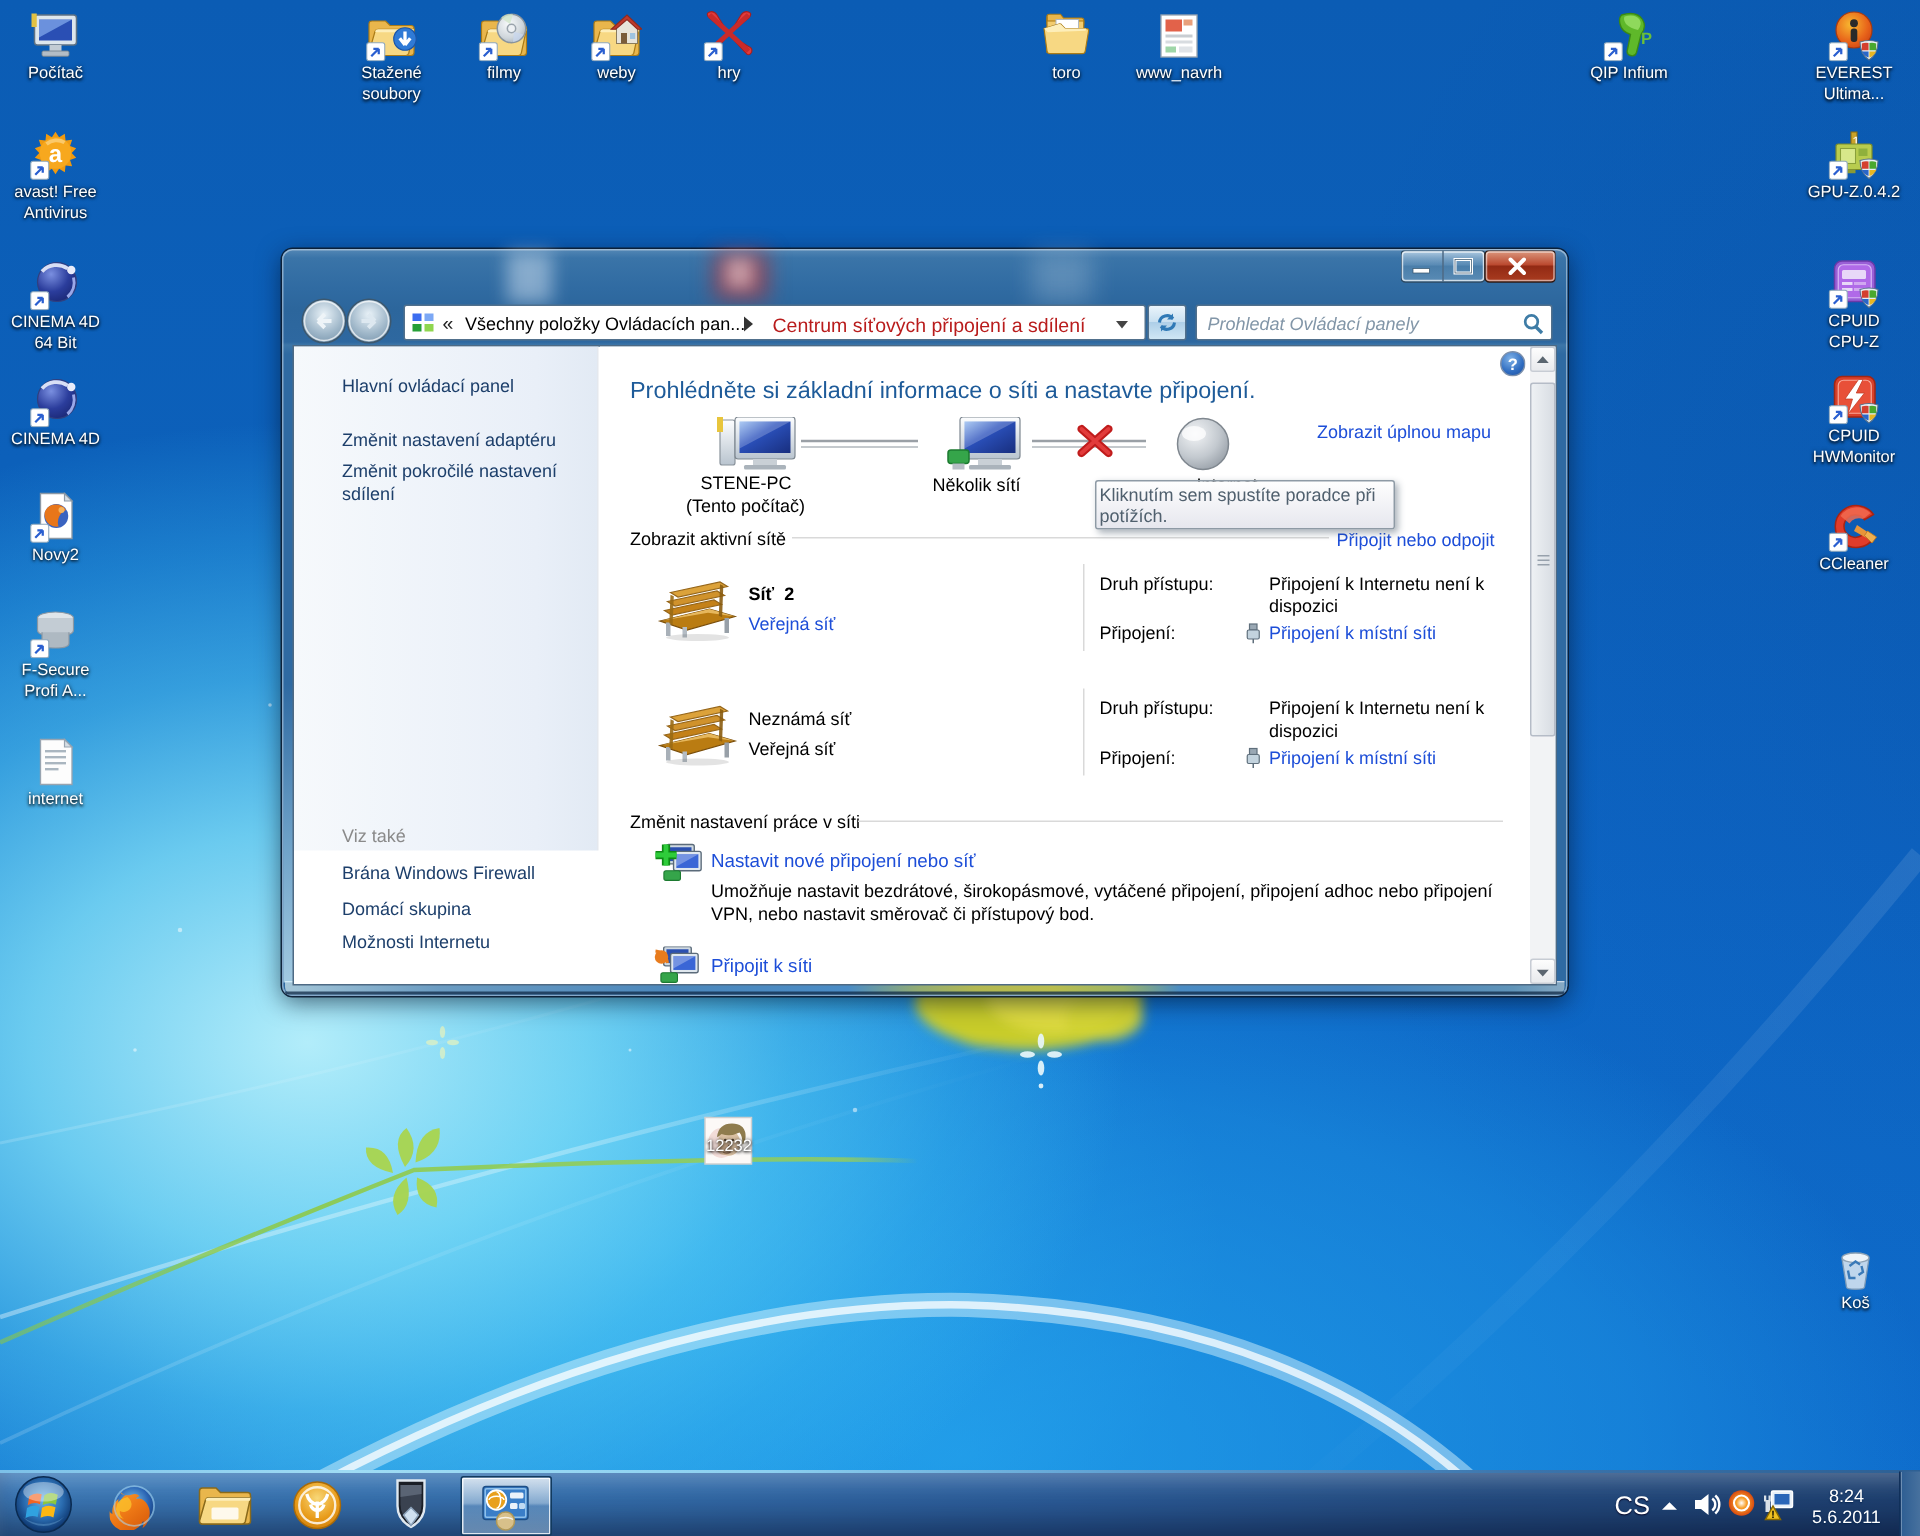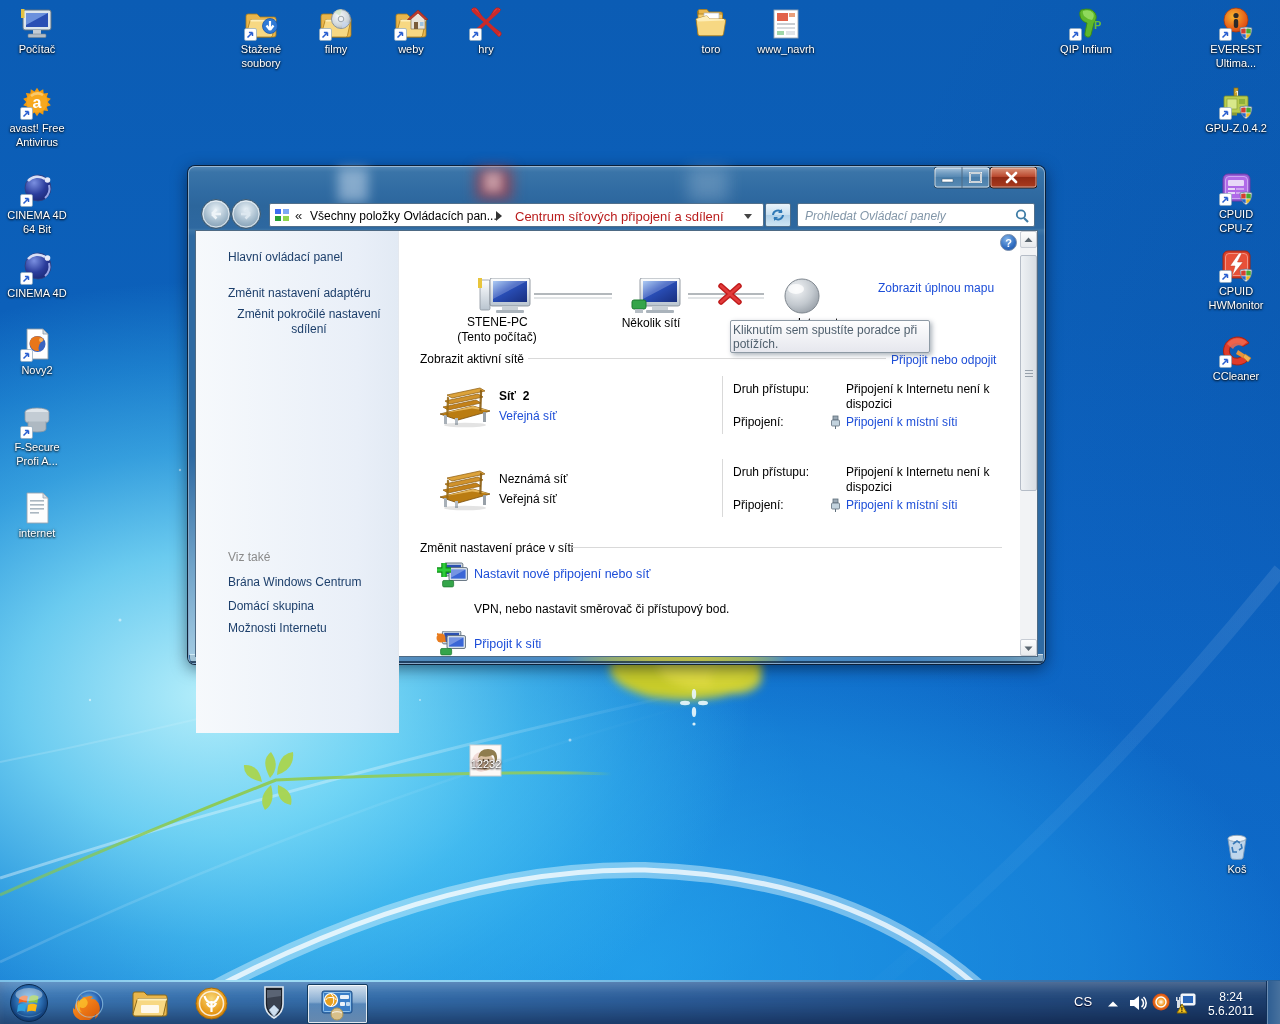--- a/index.html
+++ b/index.html
@@ -11,38 +11,38 @@
  linear-gradient(#0b5cb4 0%,#0c60ba 30%,#0d65c4 55%,#0e6ac9 75%,#0e6ccc 100%);}
 .dlabel{position:absolute;color:#fff;font-size:11px;text-align:center;line-height:14px;
  text-shadow:0 1px 2px rgba(0,0,0,.95),0 0 3px rgba(0,0,0,.6);}
 .ic{position:absolute}
 #win{position:absolute;left:188px;top:166px;width:857px;height:498px;
  border-radius:7px;
  background:linear-gradient(#5588b6 0px,#3a74a8 6px,#306ba2 26px,#2c669c 40px,#2e68a0 62px,#3d76a8 64px,#2f6aa2 70px,#2f6aa2);
  box-shadow:0 0 0 1px rgba(12,30,52,.95), 0 4px 16px rgba(0,15,35,.6), inset 0 0 0 1px rgba(255,255,255,.42);}
 #client{position:absolute;left:8px;top:65px;width:841px;height:425px;background:#fff;
  outline:1px solid #4e6a84;}
-#navp{position:absolute;left:0;top:0;width:203px;height:502px;
- background:linear-gradient(90deg,#f6f9fc,#e9eff8 80%,#e2eaf4);border-right:1px solid #e4e8ee;text-align:center;}
+#navp{position:absolute;left:0;top:0;width:203px;height:336px;
+ background:linear-gradient(90deg,#f6f9fc,#e9eff8 80%,#e2eaf4);border-right:1px solid #e4e8ee;}
 .navl{position:absolute;left:32px;color:#1d3f6b;font-size:12px;white-space:nowrap}
 #content{position:absolute;left:204px;top:0;width:620px;height:425px;background:#fff;font-size:12px;color:#000}
 #content div{position:absolute;white-space:nowrap}
 .lnk{color:#1d4ed8}
 .hr{position:absolute;height:1px;background:#d9d9d9}
 .vr{position:absolute;width:1px;background:#d9d9d9}
 #tip{position:absolute;left:542px;top:154px;width:200px;height:33px;background:linear-gradient(#fefefe,#e6e7ee);
  border:1px solid #8e9aa5;border-radius:2px;box-shadow:2px 2px 5px rgba(40,60,80,.4);
  font-size:12px;color:#50606e;padding:2px 2px;line-height:14px;z-index:60}
 #tbar{position:absolute;left:0;top:980px;width:1280px;height:44px;
  background:linear-gradient(90deg,#3e7cba,#3671af 30%,#2d5f9c 55%,#264f84 76%,#1f4272);
  box-shadow:inset 0 1px 0 rgba(125,200,255,.95), inset 0 13px 14px -8px rgba(255,255,255,.28), inset 0 -20px 26px -10px rgba(0,8,35,.55);
  border-top:1px solid #092848}
 #clockbox{position:absolute;left:1203px;top:990px;width:56px;height:34px;color:#fff;font-size:12px;text-align:center;text-shadow:0 1px 1px #00224d;line-height:14px}
 #showdesk{position:absolute;left:1266px;top:981px;width:14px;height:43px;background:linear-gradient(90deg,#2d5d92,#47719e);border-left:1px solid #10305a;box-shadow:inset 1px 0 0 rgba(255,255,255,.3)}
-#cs{position:absolute;left:1074px;top:994px;width:26px;height:17px;color:#fff;font-size:13px;text-shadow:0 1px 1px #002;text-align:left}
+#cs{position:absolute;left:1074px;top:994px;width:26px;height:17px;color:#fff;font-size:17px;text-shadow:0 1px 1px #002;text-align:right}
 </style></head>
 <body>
 <div id="desk"></div>
 <svg id="swirls" style="position:absolute;left:0;top:0" width="1280" height="1024" viewBox="0 0 1280 1024">
   <defs>
     <linearGradient id="fade1" x1="0" y1="0" x2="1" y2="0">
       <stop offset="0" stop-color="#fff" stop-opacity=".38"></stop>
         <stop offset=".55" stop-color="#fff" stop-opacity=".30"></stop>
         <stop offset="1" stop-color="#fff" stop-opacity="0"></stop>
     </linearGradient>
@@ -506,25 +506,26 @@
         <line x1="10" y1="10" x2="14" y2="14" stroke="#3e7ca6" stroke-width="2.2"></line>
       </svg>
     </div>
   </div>
   <div id="client">
     <div id="navp">
       <div class="navl" style="top:19px">Hlavní ovládací panel</div>
       <div class="navl" style="top:55px">Změnit nastavení adaptéru</div>
       <div class="navl" style="top:76px;white-space:normal;width:162px;line-height:15px">Změnit pokročilé nastavení sdílení</div>
       <div class="navl" style="top:319px;color:#8a8a8a">Viz také</div>
-      <div class="navl" style="top:344px">Brána Windows Centrum</div>
+      <div class="navl" style="top:344px">Brána Windows Firewall</div>
       <div class="navl" style="top:368px">Domácí skupina</div>
       <div class="navl" style="top:390px">Možnosti Internetu</div>
     </div>
     <div id="content">
+      <div style="left:20px;top:21px;font-size:15.6px;color:#1e5b99">Prohlédněte si základní informace o síti a nastavte připojení.</div>
       <div id="map">
       <svg style="position:absolute;left:60px;top:47px" width="380" height="44" viewBox="0 0 380 44">
         <defs>
           <linearGradient id="scr" x1="0" y1="0" x2="1" y2="1">
                 <stop offset="0" stop-color="#96bcf0"></stop>
                 <stop offset=".4" stop-color="#2b51bc"></stop>
                 <stop offset="1" stop-color="#182e7e"></stop>
               </linearGradient>
           <linearGradient id="mon" x1="0" y1="0" x2="0" y2="1">
                 <stop offset="0" stop-color="#fdfeff"></stop>
@@ -590,20 +591,21 @@
       <div style="left:99px;top:261px">Veřejná síť</div>
       <div class="vr" style="left:322px;top:228px;height:58px"></div>
       <div style="left:333px;top:234px">Druh přístupu:</div>
       <div style="left:446px;top:234px">Připojení k Internetu není k</div>
       <div style="left:446px;top:249px">dispozici</div>
       <div style="left:333px;top:267px">Připojení:</div>
       <div style="left:446px;top:267px" class="lnk">Připojení k místní síti</div>
       <div style="left:20px;top:310px">Změnit nastavení práce v síti</div>
       <div class="hr" style="left:172px;top:316px;width:430px"></div>
       <div style="left:74px;top:336px;font-size:12.5px" class="lnk">Nastavit nové připojení nebo síť</div>
+      <div style="left:74px;top:356px">Umožňuje nastavit bezdrátové, širokopásmové, vytáčené připojení, připojení adhoc nebo připojení</div>
       <div style="left:74px;top:371px">VPN, nebo nastavit směrovač či přístupový bod.</div>
       <div style="left:74px;top:406px;font-size:12.5px" class="lnk">Připojit k síti</div>
       <div id="taskicons">
       <svg style="position:absolute;left:36px;top:330px" width="36" height="30" viewBox="0 0 36 30">
         <use href="#pcpair" transform="translate(2,2) scale(.92)"></use>
         <path d="M7,0 v14 M0,7 h14" stroke="#0d8a14" stroke-width="5.5" transform="translate(1,2)"></path>
         <path d="M7,0 v14 M0,7 h14" stroke="#2ecc3a" stroke-width="3.2" transform="translate(1,2)"></path>
       </svg>
       <svg style="position:absolute;left:36px;top:400px" width="34" height="28" viewBox="0 0 34 28">
         <use href="#pcpair" transform="translate(0,0) scale(.92)"></use>

